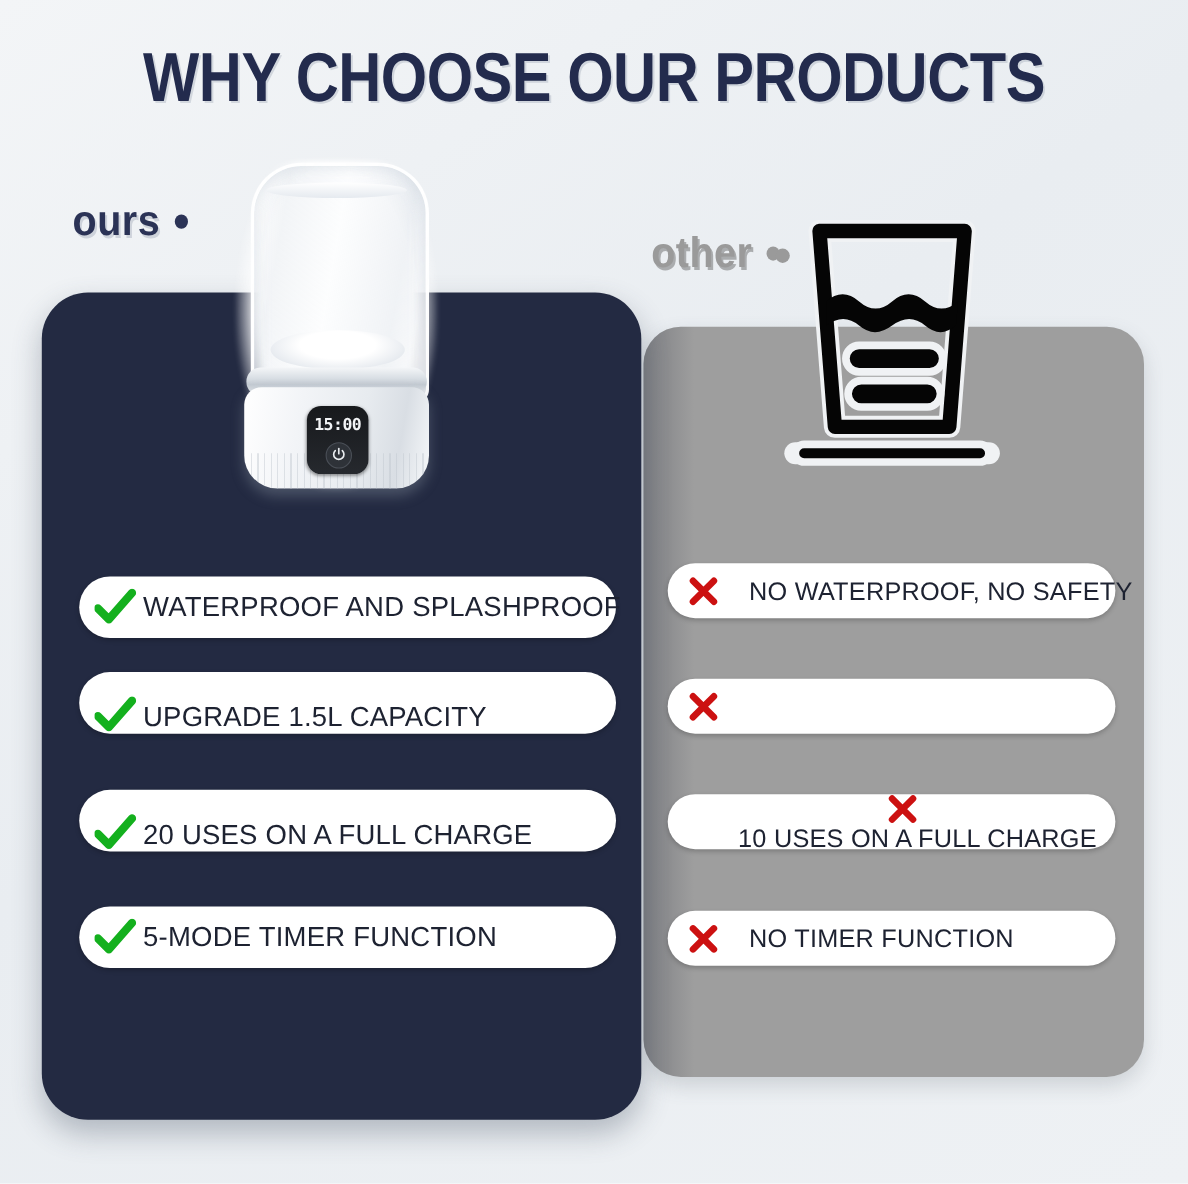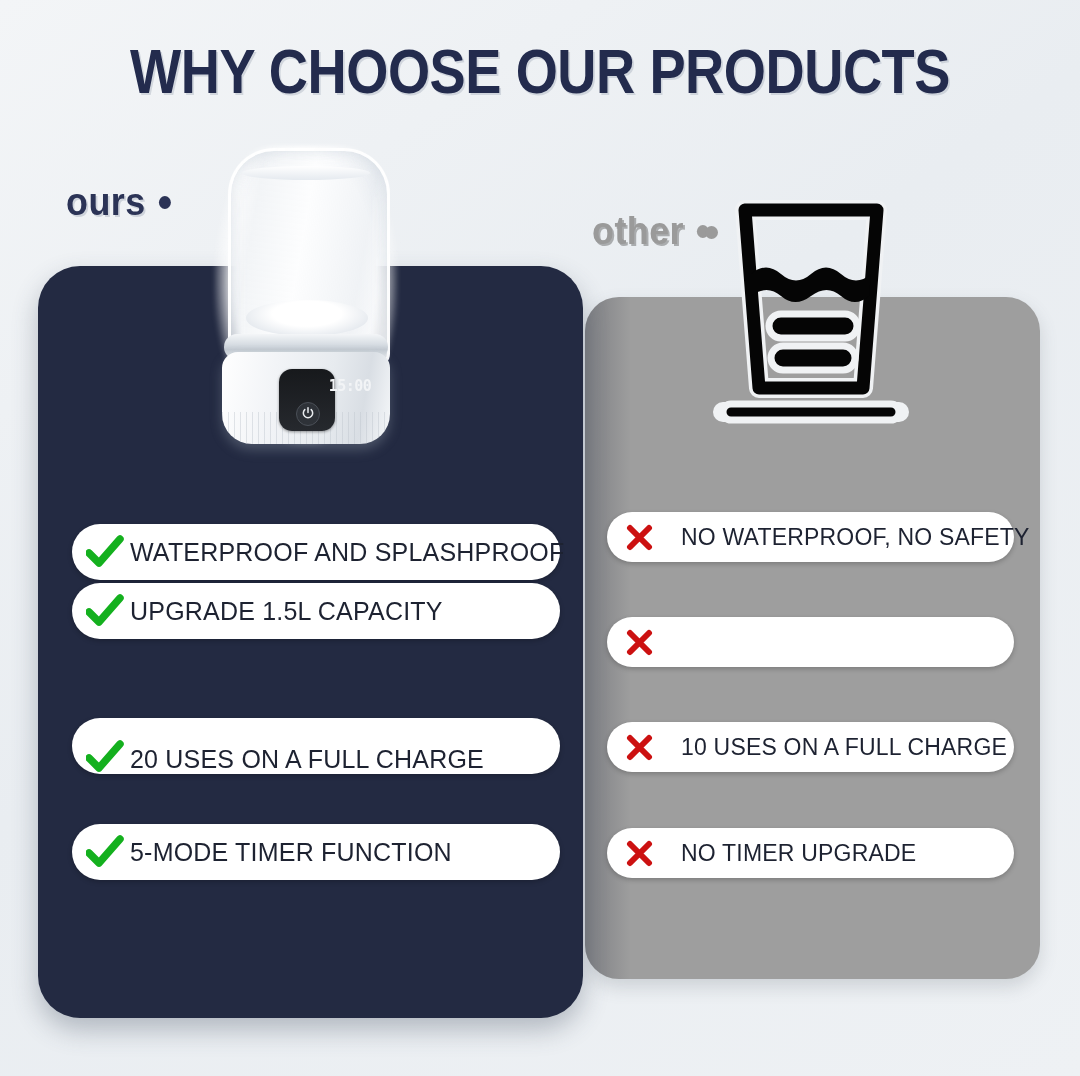--- a/index.html
+++ b/index.html
@@ -126,38 +126,38 @@
 
   
   #pills-ours .pill {
     left: 72px;
     width: 488px;
     height: 56px;
     padding-left: 14px;
   }
   #pills-ours .pill-label { margin-left: 6px; }
   #pills-ours .pill:nth-child(1) { top: 524px; }
-  #pills-ours .pill:nth-child(2) { top: 583px; }
+  #pills-ours .pill:nth-child(2) { top: 611px; align-items: flex-end; }
   #pills-ours .pill:nth-child(3) { top: 718px; align-items: flex-end; }
   #pills-ours .pill:nth-child(4) { top: 824px; }
 
   
   #pills-other .pill {
     left: 607px;
     width: 407px;
     height: 50px;
     padding-left: 19px;
   }
   #pills-other .pill-label {
     margin-left: 28px;
     font-size: 23px;
   }
   #pills-other .pill:nth-child(1) { top: 512px; }
   #pills-other .pill:nth-child(2) { top: 617px; }
-  #pills-other .pill:nth-child(3) { top: 722px; }
+  #pills-other .pill:nth-child(3) { top: 722px; flex-direction: column; }
   #pills-other .pill:nth-child(4) { top: 828px; }
 
   
   #product-ours {
     position: absolute;
     left: 208px;
     top: 140px;
     width: 196px;
     height: 310px;
   }
@@ -234,21 +234,20 @@
   .hum-time {
     position: absolute;
     left: 0; top: 8px;
     width: 56px;
     text-align: center;
     font-family: "DejaVu Sans Mono", monospace;
     font-size: 15px;
     font-weight: bold;
     letter-spacing: -0.5px;
     color: #f2f4f6;
-    padding-left: 43px;
   }
   .hum-power {
     position: absolute;
     left: 17px; top: 33px;
     width: 22px; height: 22px;
     border-radius: 50%;
     background: #2e3238;
     border: 1px solid #4a4f57;
   }
   .hum-power svg { display: block; margin: 3px auto 0; }
@@ -365,15 +364,15 @@
   <div class="pill">
     <svg class="mark" width="27" height="27" viewBox="0 0 27 27">
       <path d="M4 4 L23 23 M23 4 L4 23" fill="none" stroke="#cc1111" stroke-width="6" stroke-linecap="round"></path>
     </svg>
     <span class="pill-label">10 USES ON A FULL CHARGE</span>
   </div>
   <div class="pill">
     <svg class="mark" width="27" height="27" viewBox="0 0 27 27">
       <path d="M4 4 L23 23 M23 4 L4 23" fill="none" stroke="#cc1111" stroke-width="6" stroke-linecap="round"></path>
     </svg>
-    <span class="pill-label">NO TIMER UPGRADE</span>
+    <span class="pill-label">NO TIMER FUNCTION</span>
   </div>
 </div>
 
 </body></html>

